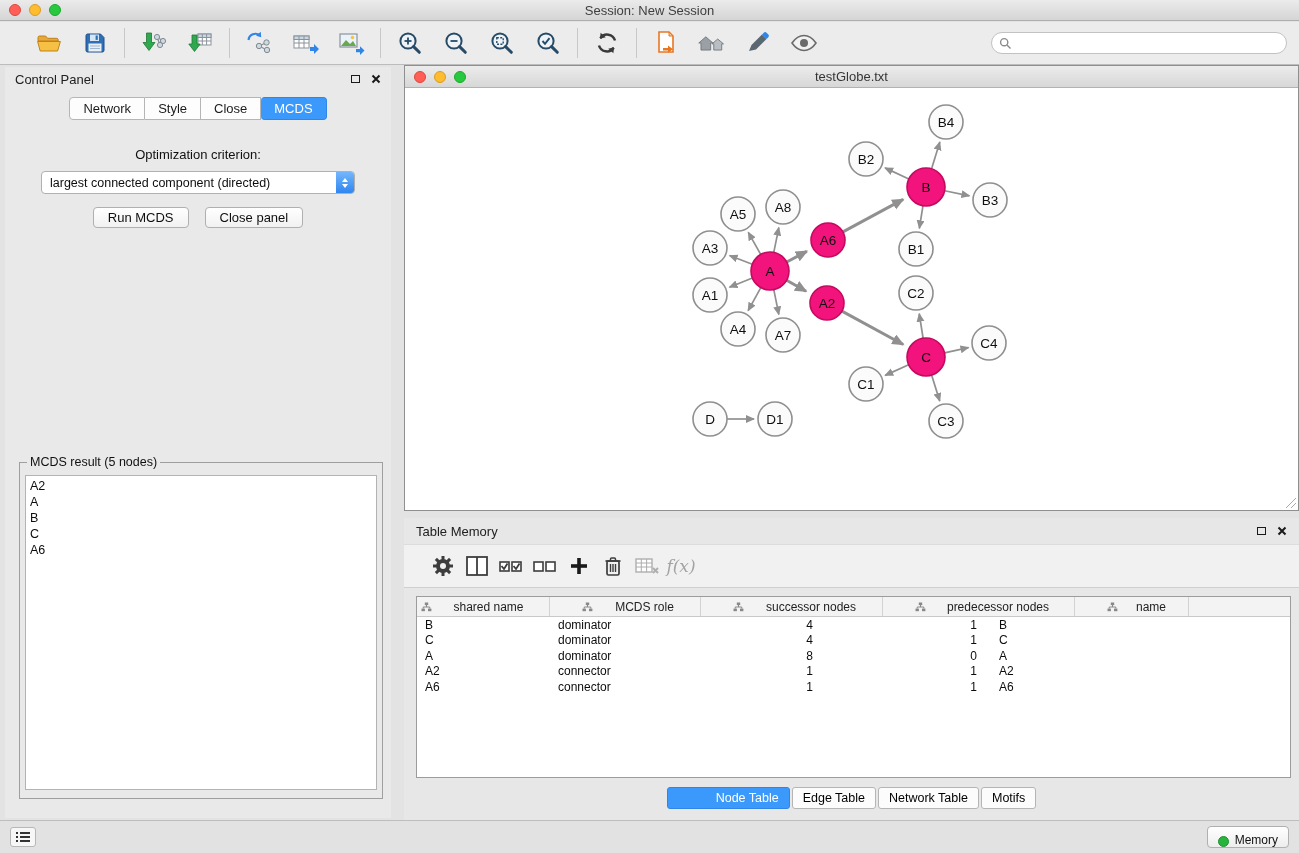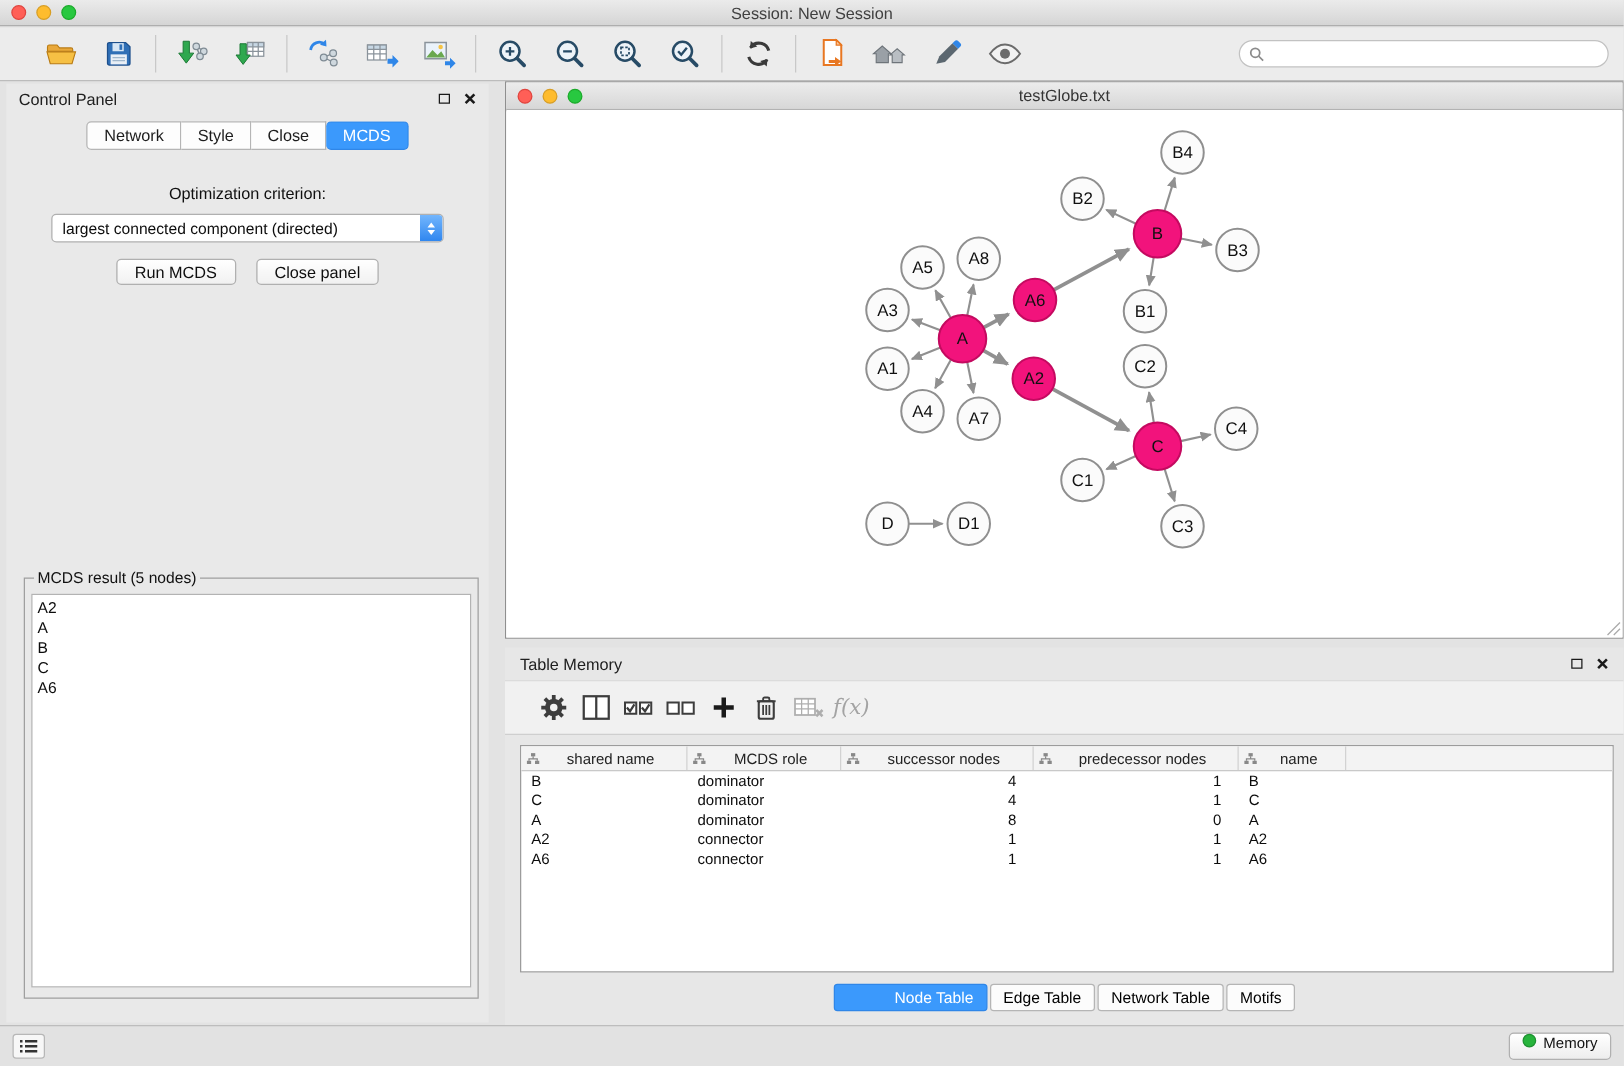--- a/index.html
+++ b/index.html
@@ -69,40 +69,40 @@
   .resize-grip { position:absolute; right:1px; bottom:1px; }
 
   
   .table-panel { position:absolute; left:404px; top:518px; width:895px; height:302px; background:#e7e7e7; }
   .tp-head { height:26px; display:flex; align-items:center; padding:0 12px; font-size:13px; color:#202020; }
   .tp-toolbar { height:44px; display:flex; align-items:center; gap:4px; padding-left:24px;
     background:#f1f1f1; border-top:1px solid #dcdcdc; border-bottom:1px solid #cfcfcf; }
   .fx { font-family:"DejaVu Serif","Liberation Serif",serif; font-style:italic; font-size:17px; color:#a3a3a3; }
   .tp-table { position:absolute; left:12px; right:8px; top:78px; bottom:42px; background:#fff;
     border:1px solid #9c9c9c; overflow:hidden; }
-  .thead { display:flex; height:20px; background:#f3f3f3; border-bottom:1px solid #c9c9c9; }
+  .thead { display:flex; height:20px; background:#f3f3f3; border-bottom:1px solid #c9c9c9;gap:28px; }
   .th { display:flex; align-items:center; font-size:12px; color:#222; border-right:1px solid #d2d2d2;
     padding:0 4px; cursor:pointer; }
   .th span { flex:1; text-align:center; }
   .th.fill { flex:1; border-right:none; }
   .tr { display:flex; height:15.5px; align-items:center; cursor:default; }
   .td { font-size:12px; color:#0c0c0c; padding:0 8px; white-space:nowrap; overflow:hidden; }
   .td.num { text-align:right; padding-right:14px; }
   .col0 { width:133px; } .col1 { width:123px; } .col2 { width:154px; } .col3 { width:164px; } .col4 { width:86px; }
   .tp-tabs { position:absolute; bottom:11px; left:0; right:0; display:flex; justify-content:center; gap:2px; }
   .tp-tab { font-size:12.5px; line-height:18px; padding:1px 10px; background:#fcfcfc; border:1px solid #b5b5b5;
     border-radius:3px; color:#000000; cursor:pointer; }
   .tp-tab.active { background:#3b99fc; border-color:#2f86e8; color:#fff;padding-left:48px; }
 
   
   .status-bar { position:absolute; left:0; right:0; bottom:0; height:33px; background:#e2e2e2;
     border-top:1px solid #bdbdbd; display:flex; align-items:center; padding:0 10px; }
   .list-btn { width:26px; height:20px; border:1px solid #b7b7b7; border-radius:3px; background:#f7f7f7;
     display:flex; align-items:center; justify-content:center; cursor:pointer; }
-  .memory-btn { margin-left:auto; height:22px; display:flex; align-items:flex-start; gap:6px; padding:0 10px;
+  .memory-btn { margin-left:auto; height:22px; display:flex; align-items:flex-end; gap:6px; padding:0 10px;
     border:1px solid #b0b0b0; border-radius:4px; background:linear-gradient(#ffffff,#ededed);
     font-size:12px; color:#111; cursor:pointer; }
   .mem-dot { width:11px; height:11px; border-radius:50%; background:#27b43c; border:1px solid #1d9130; }
 </style>
 </head>
 <body>
 
 <div class="titlebar">
   <div class="lights">
     <span class="light red"></span>

